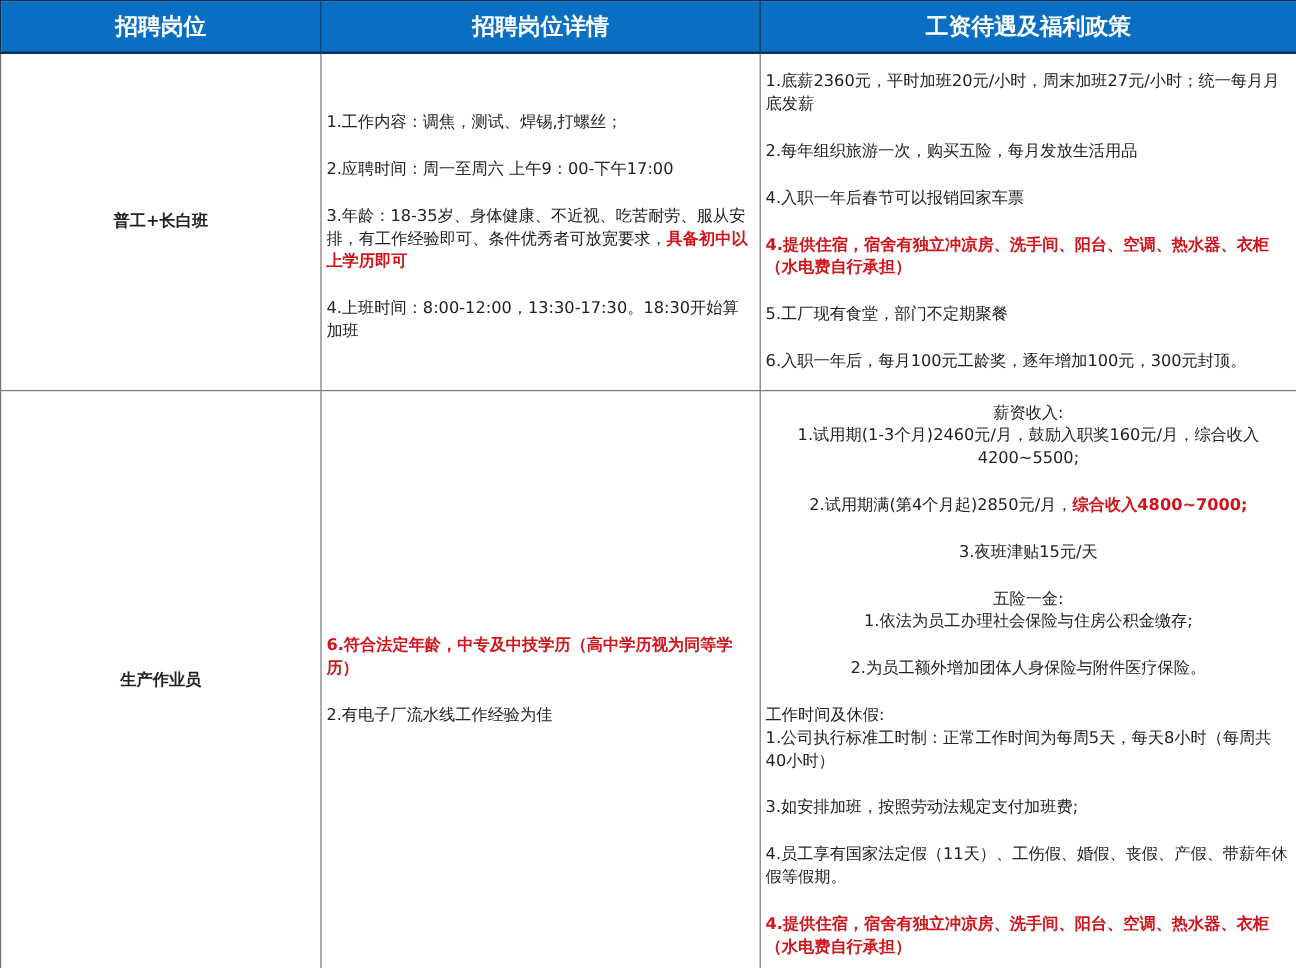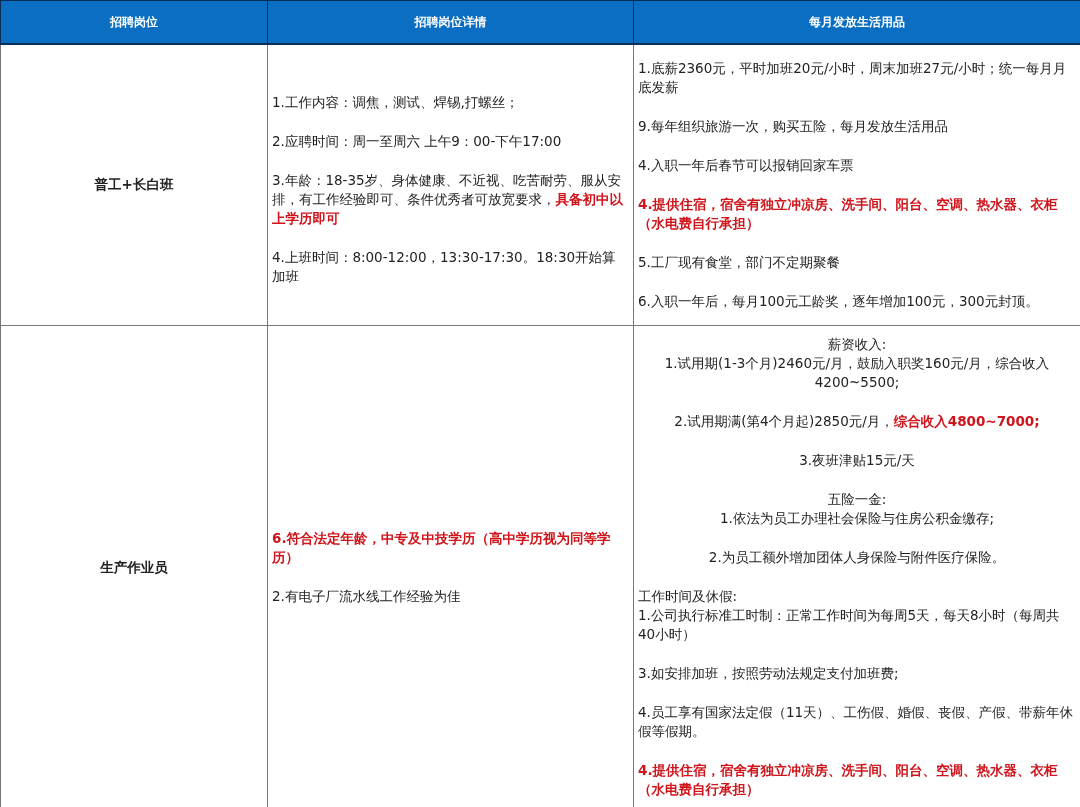--- a/index.html
+++ b/index.html
@@ -1,18 +1,18 @@
 <!DOCTYPE html>
 <html><head>
 <meta charset="utf-8">
 <style>
   html, body { margin:0; padding:0; background:#ffffff; }
   body { width:1080px; height:807px; overflow:hidden; font-family:"DejaVu Sans","Liberation Sans",sans-serif; }
   table.jobs { border-collapse:collapse; width:1080px; table-layout:fixed; }
-  table.jobs th { background:#0a6fc2; color:#ffffff; font-weight:bold; font-size:12px; height:42px; padding:0; border:1px solid #0d2d56; border-bottom:2px solid #0d2d56; text-align:center; }
+  table.jobs th { background:#0a6fc2; color:#ffffff; font-weight:bold; font-size:19px; height:42px; padding:0; border:1px solid #0d2d56; border-bottom:2px solid #0d2d56; text-align:center; }
   table.jobs td { border:1.5px solid #777; vertical-align:middle; font-size:13.5px; color:#222; line-height:19px; padding:0 4px 0 4px; }
   td.pos { text-align:center; font-weight:bold; font-size:14px; color:#222;margin-left:40px; }
   .p { margin:0 0 20px 0; }
   .p:last-child { margin-bottom:0; }
   .red { color:#d0141b; font-weight:bold; }
   td.benefits { vertical-align:top; padding-top:2px;margin-left:48px; }
   .block { margin:0 0 20px 0;text-align:center; }
 </style>
 </head>
 <body>
@@ -20,35 +20,35 @@
 <table class="jobs">
   <colgroup>
     <col style="width:267px">
     <col style="width:366px">
     <col style="width:447px">
   </colgroup>
   <thead>
     <tr>
       <th>招聘岗位</th>
       <th>招聘岗位详情</th>
-      <th>每月发放生活用品</th>
+      <th>工资待遇及福利政策</th>
     </tr>
   </thead>
   <tbody>
     <tr style="height:281px">
       <td class="pos">普工+长白班</td>
       <td style="padding-top:10px">
         <div class="p">1.工作内容：调焦，测试、焊锡,打螺丝；</div>
         <div class="p">2.应聘时间：周一至周六 上午9：00-下午17:00</div>
         <div class="p"><span>3.年龄：18-35岁、身体健康、不近视、吃苦耐劳、服从安排，有工作经验即可、条件优秀者可放宽要求，</span><span class="red">具备初中以上学历即可</span></div>
         <div class="p">4.上班时间：8:00-12:00，13:30-17:30。18:30开始算加班</div>
       </td>
       <td class="benefits">
         <div class="p">1.底薪2360元，平时加班20元/小时，周末加班27元/小时；统一每月月底发薪</div>
-        <div class="p">9.每年组织旅游一次，购买五险，每月发放生活用品</div>
+        <div class="p">2.每年组织旅游一次，购买五险，每月发放生活用品</div>
         <div class="p">4.入职一年后春节可以报销回家车票</div>
         <div class="p red">4.提供住宿，宿舍有独立冲凉房、洗手间、阳台、空调、热水器、衣柜（水电费自行承担）</div>
         <div class="p">5.工厂现有食堂，部门不定期聚餐</div>
         <div class="p">6.入职一年后，每月100元工龄奖，逐年增加100元，300元封顶。</div>
       </td>
     </tr>
     <tr style="height:484px">
       <td class="pos">生产作业员</td>
       <td>
         <div class="p red">6.符合法定年龄，中专及中技学历（高中学历视为同等学历）</div>

